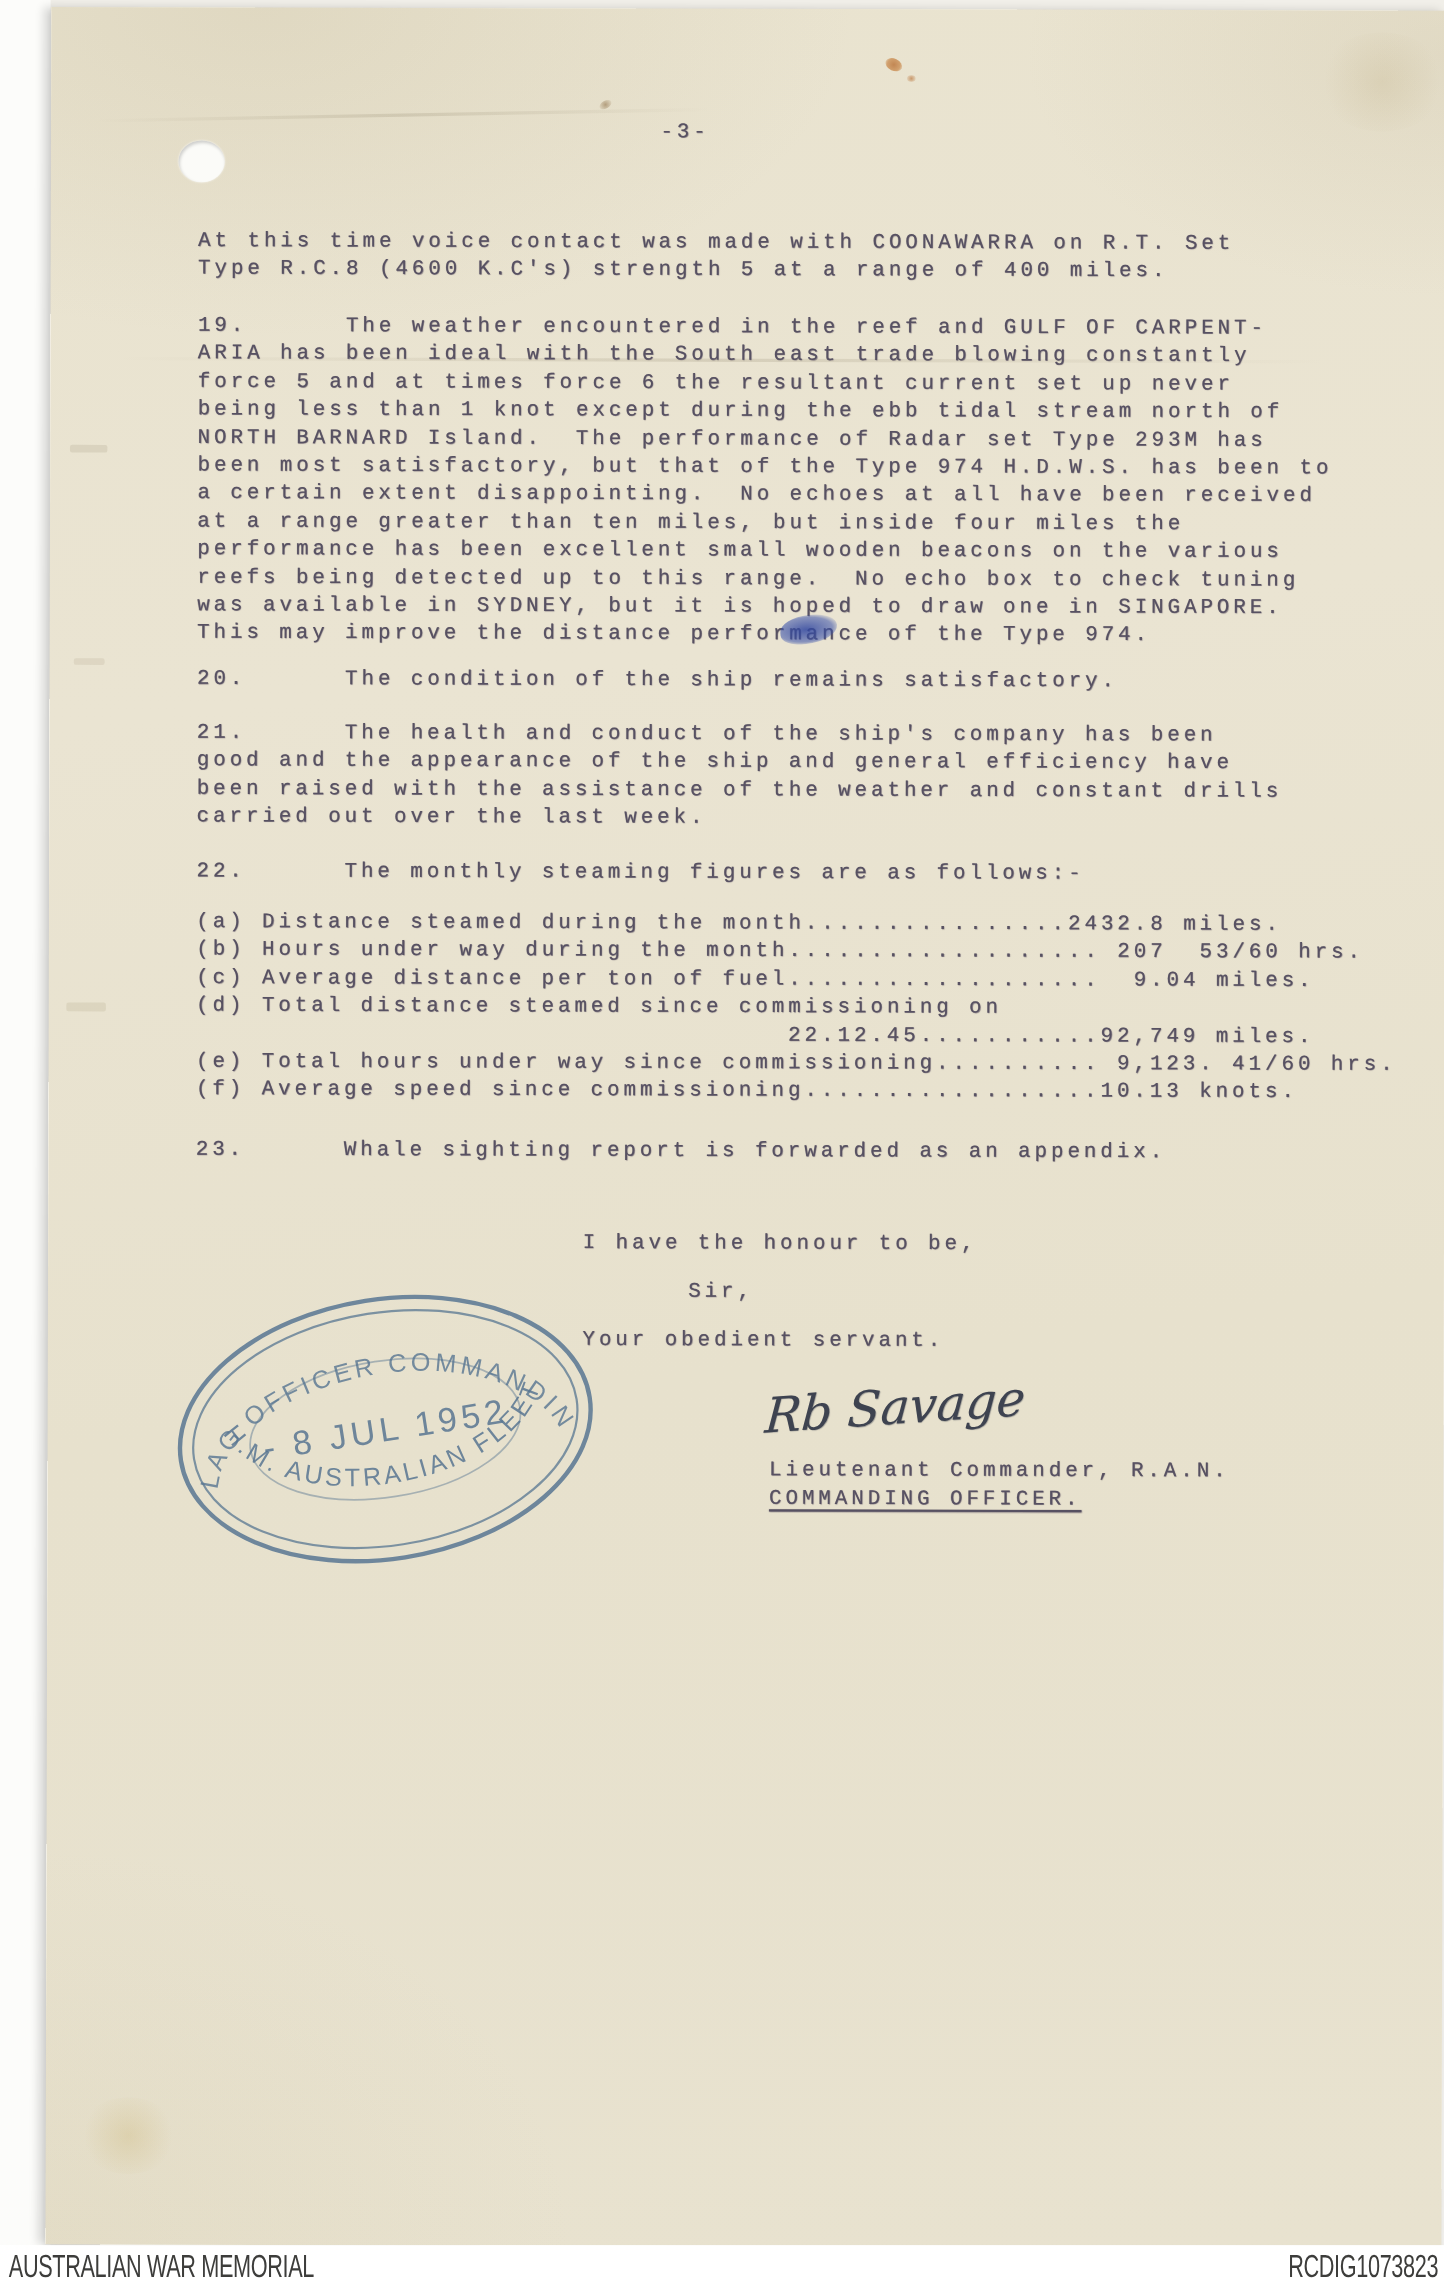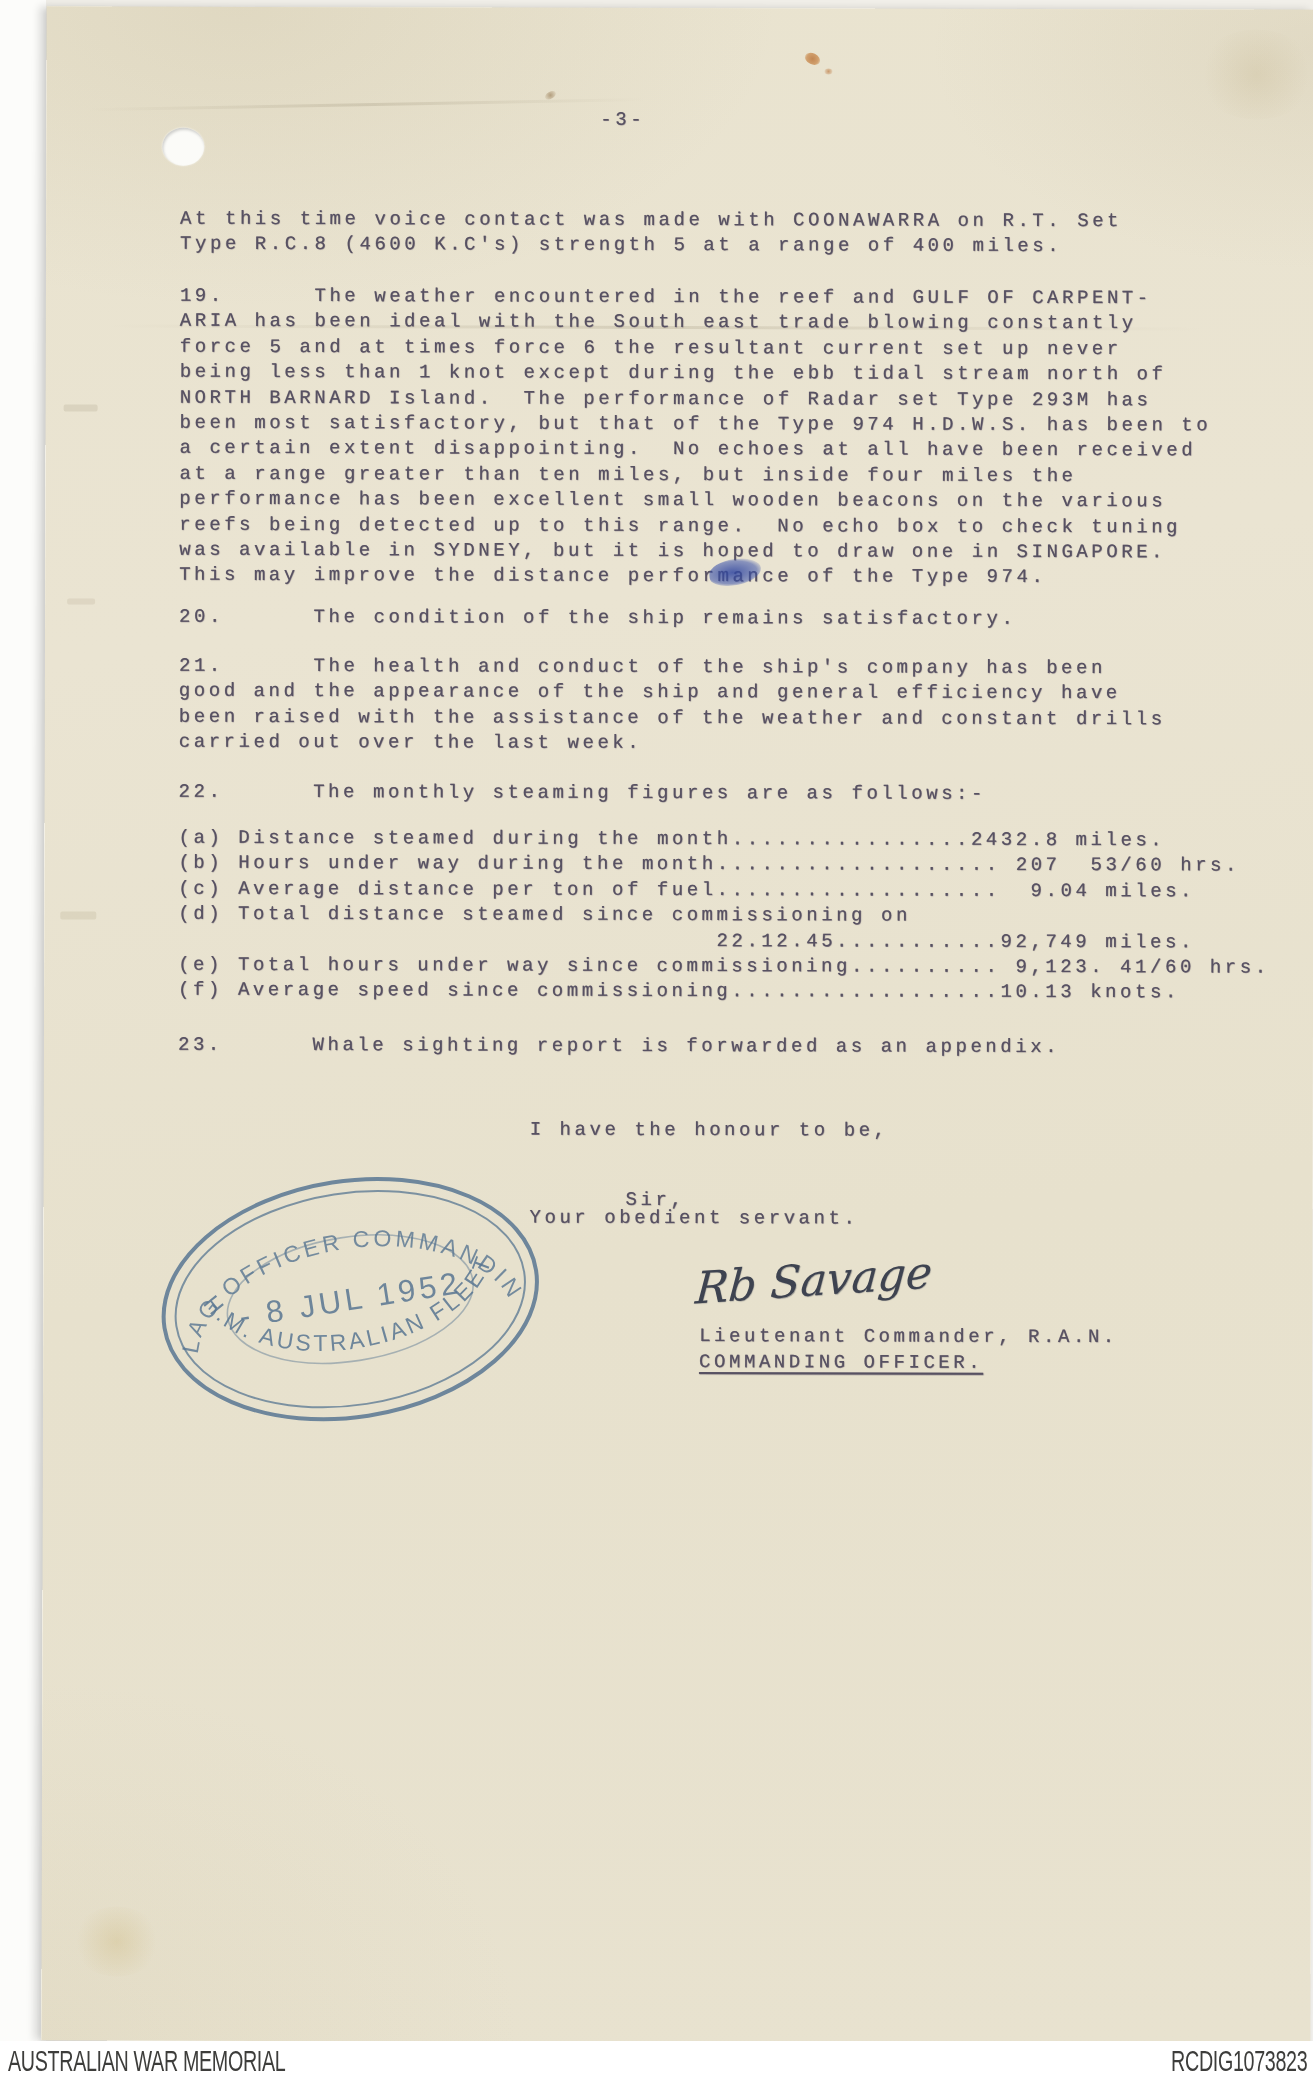--- a/index.html
+++ b/index.html
@@ -125,21 +125,21 @@
 (c) Average distance per ton of fuel...................  9.04 miles.
 (d) Total distance steamed since commissioning on
                                     22.12.45...........92,749 miles.
 (e) Total hours under way since commissioning.......... 9,123. 41/60 hrs.
 (f) Average speed since commissioning..................10.13 knots.</pre>
   <pre class="tw" style="left:134px;top:1026px;">23.      Whale sighting report is forwarded as an appendix.</pre>
 
   <div class="ink-blot" style="left:664px;top:551px;width:52px;height:26px;"></div>
 
   <pre class="tw" style="left:486px;top:1110px;">I have the honour to be,</pre>
-  <pre class="tw" style="left:582px;top:1180px;">Sir,</pre>
+  <pre class="tw" style="left:582px;top:1154px;">Sir,</pre>
   <pre class="tw" style="left:486px;top:1198px;">Your obedient servant.</pre>
 
   <div class="signature" style="left:652px;top:1246px;">Rb Savage</div>
   <pre class="tw" style="left:656px;top:1316px;">Lieutenant Commander, R.A.N.</pre>
   <pre class="tw underlined" style="left:656px;top:1342px;">COMMANDING OFFICER.</pre>
 
   <svg class="stamp" style="left:102px;top:1158px;" width="410" height="268" viewBox="0 0 410 268">
     <ellipse cx="205" cy="134" rx="188" ry="118" fill="none" stroke="#4a74ab" stroke-width="4" opacity=".85"></ellipse>
     <ellipse cx="205" cy="134" rx="176" ry="106" fill="none" stroke="#4a74ab" stroke-width="2" opacity=".75"></ellipse>
     <ellipse cx="205" cy="134" rx="124" ry="62" fill="none" stroke="#4a74ab" stroke-width="1.6" opacity=".45"></ellipse>

